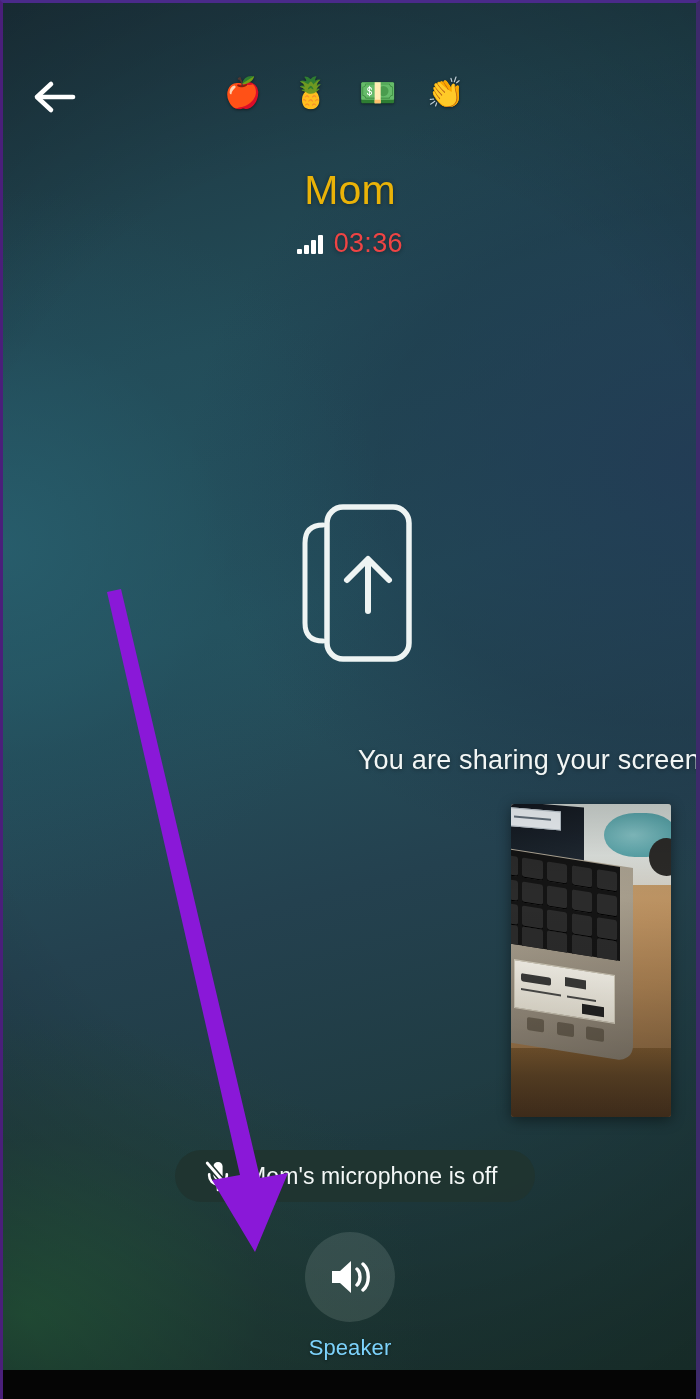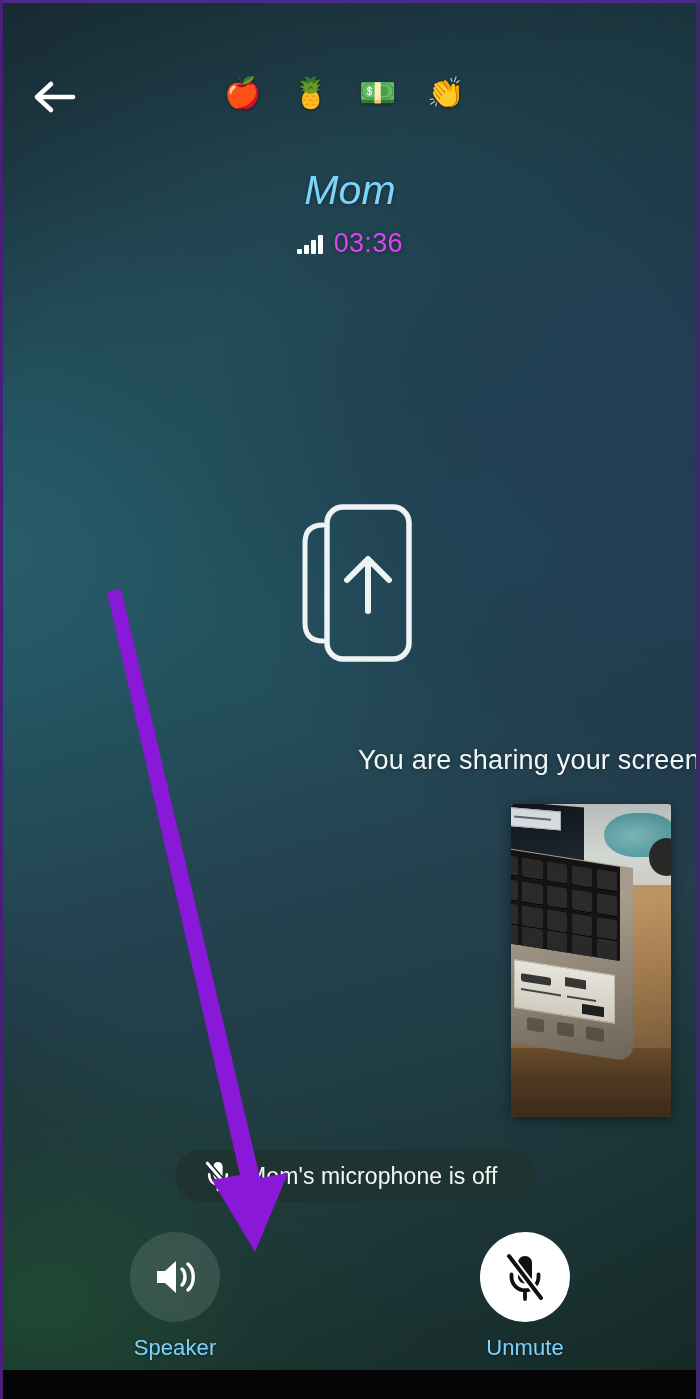--- a/index.html
+++ b/index.html
@@ -73,27 +73,26 @@
     letter-spacing: 11px;
     line-height: 40px;
     text-shadow: 0 1px 3px rgba(0,0,0,0.45);
     z-index: 15;
   }
   .peer-name {
     position: absolute;
     left: 0; top: 167px;
     width: 700px;
     text-align: center;
-    color: #7dd3fc;
+    color: #eab308;
     font-size: 41px;
     font-weight: 400;
     letter-spacing: 0.2px;
     text-shadow: 0 1px 5px rgba(0,0,0,0.4);
     z-index: 15;
-    font-style: italic;
   }
   .status-line {
     position: absolute;
     left: 0; top: 228px;
     width: 700px;
     display: flex;
     align-items: center;
     justify-content: center;
     gap: 11px;
     z-index: 15;
@@ -108,21 +107,21 @@
     display: block;
     width: 4.5px;
     background: #ffffff;
     border-radius: 1px;
   }
   .signal-bars i:nth-child(1) { height: 5px; }
   .signal-bars i:nth-child(2) { height: 9px; }
   .signal-bars i:nth-child(3) { height: 14px; }
   .signal-bars i:nth-child(4) { height: 19px; }
   .call-timer {
-    color: #d946ef;
+    color: #ef4444;
     font-size: 27px;
     font-weight: 400;
     letter-spacing: 0.3px;
     text-shadow: 0 1px 4px rgba(0,0,0,0.4);
   }
 
   
   .share-icon {
     position: absolute;
     left: 287px; top: 503px;
@@ -421,32 +420,20 @@
         <svg width="44" height="40" viewBox="0 0 44 40">
           <path d="M4 14 L12 14 L23 4 L23 36 L12 26 L4 26 Z" fill="#ffffff"></path>
           <path d="M29 12 C33 15.5 33 24.5 29 28" fill="none" stroke="#ffffff" stroke-width="3.4" stroke-linecap="round"></path>
           <path d="M35 7 C42 13 42 27 35 33" fill="none" stroke="#ffffff" stroke-width="3.4" stroke-linecap="round"></path>
         </svg>
       </div>
       <span class="ctrl-label">Speaker</span>
     </div>
 
 
-    <div class="ctrl">
-      <div class="ctrl-circle white">
-        <svg width="40" height="50" viewBox="0 0 40 50">
-          <path d="M20 4 C15.9 4 13 7 13 11 L13 24.5 C13 28.5 15.9 31.5 20 31.5 C24.1 31.5 27 28.5 27 24.5 L27 11 C27 7 24.1 4 20 4 Z" fill="#101010"></path>
-          <path d="M6.5 22.5 L6.5 24.8 C6.5 32.4 12.5 38.4 20 38.4 C27.5 38.4 33.5 32.4 33.5 24.8 L33.5 22.5" fill="none" stroke="#101010" stroke-width="3.8" stroke-linecap="round"></path>
-          <path d="M20 38.4 L20 47" fill="none" stroke="#101010" stroke-width="3.8" stroke-linecap="round"></path>
-          <path d="M4 4 L36 46" fill="none" stroke="#ffffff" stroke-width="8" stroke-linecap="round"></path>
-          <path d="M4 4 L36 46" fill="none" stroke="#101010" stroke-width="4" stroke-linecap="round"></path>
-        </svg>
-      </div>
-      <span class="ctrl-label">Unmute</span>
-    </div>
 
 
   </div>
 
   <svg class="anno-arrow" viewBox="0 0 700 1399">
     <path d="M107 592 L240 1175 L212 1180 L255 1252 L288 1173 L260 1178 L121 589 Z" fill="#8a18d8"></path>
   </svg>
 
   <div class="edge-frame"></div>
 </div>

